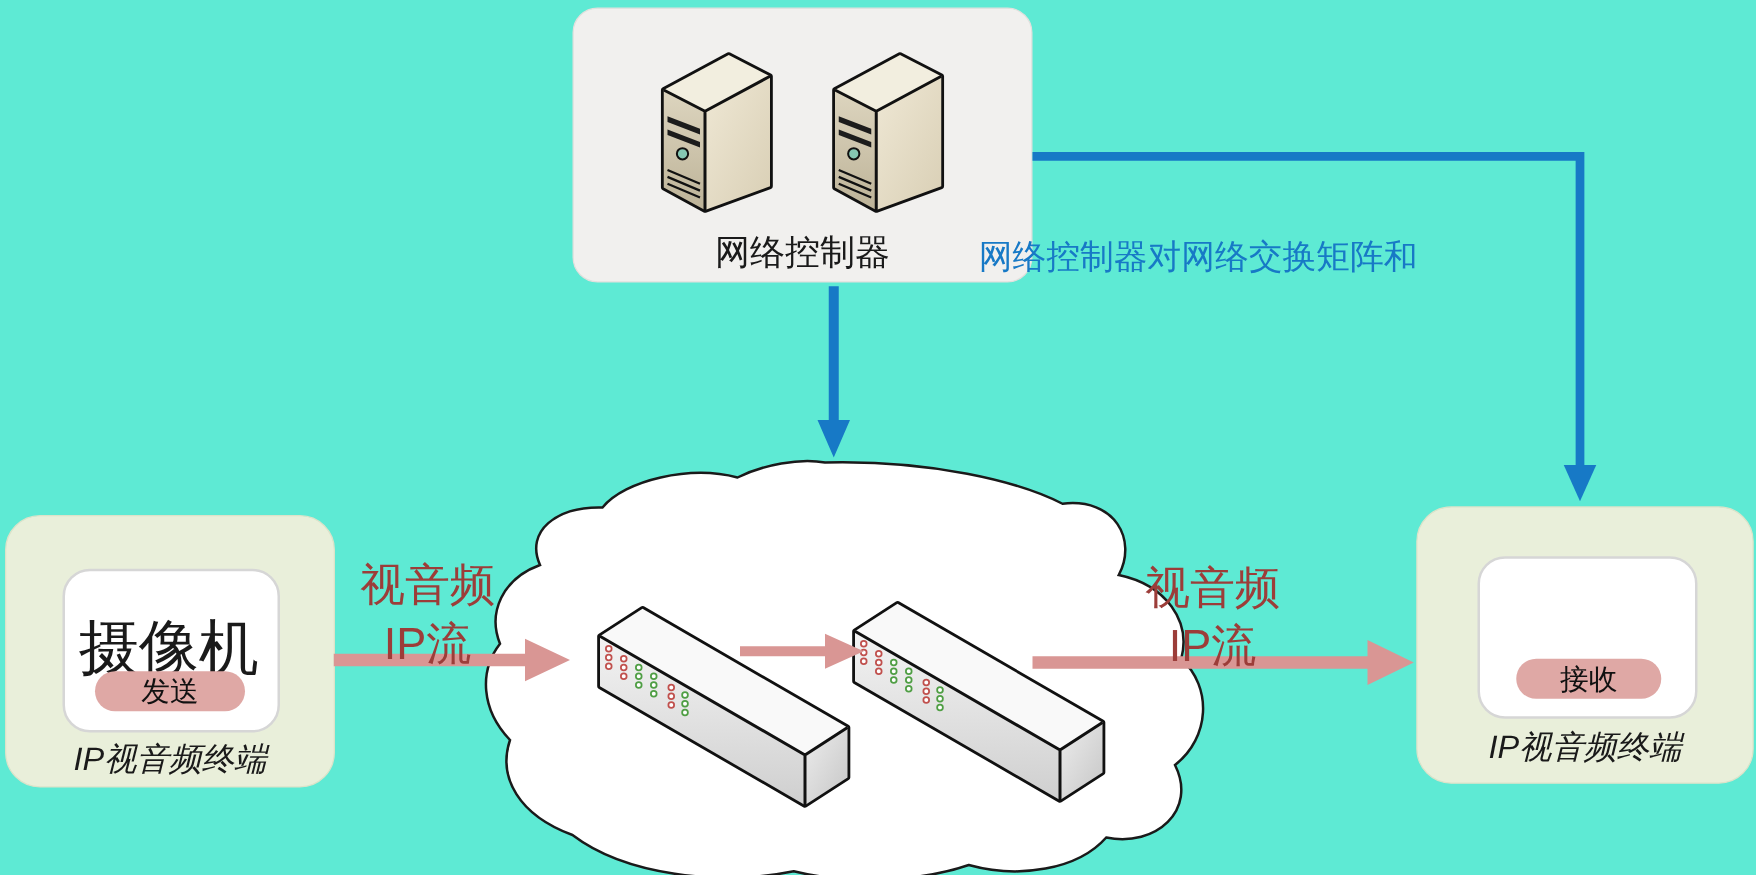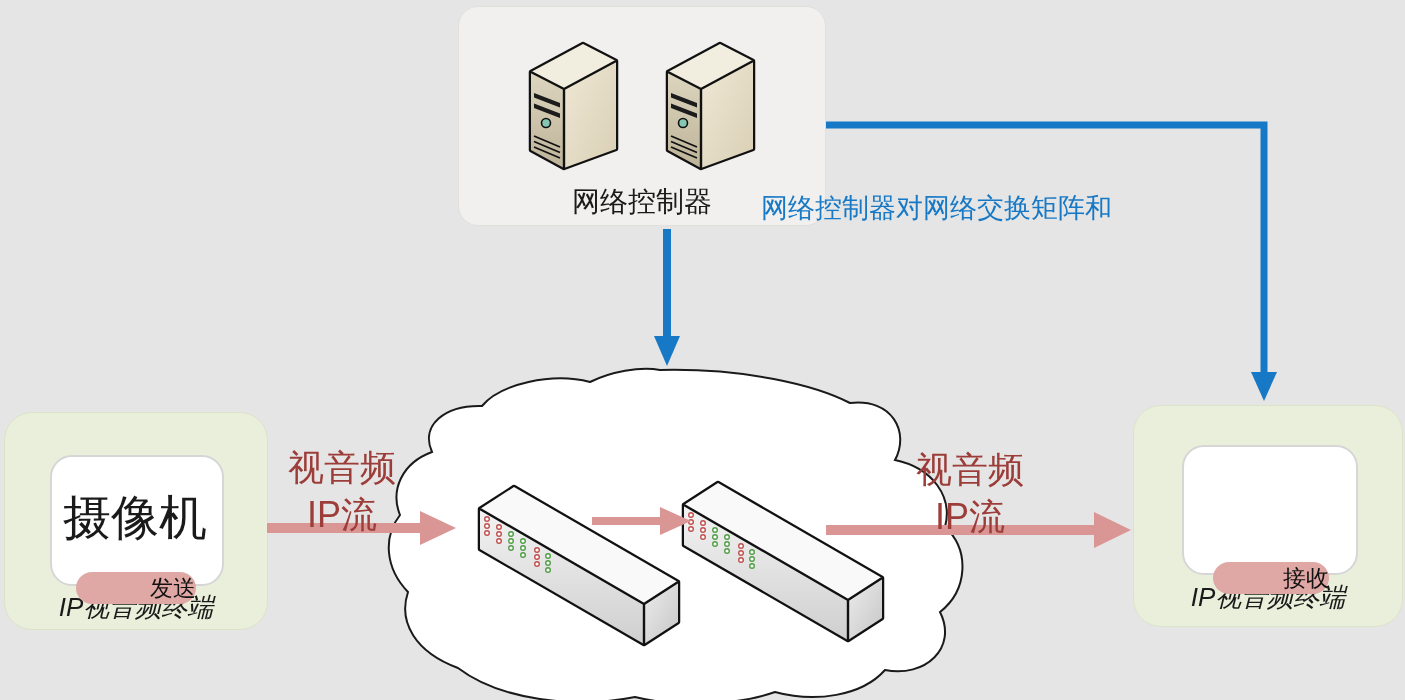--- a/index.html
+++ b/index.html
@@ -1,44 +1,44 @@
 <!DOCTYPE html>
 <html><head>
 <meta charset="utf-8">
 <style>
   html,body{margin:0;padding:0;background:#ffffff;}
-  #stage{position:relative;width:1405px;height:700px;background:#e5e5e5;overflow:hidden;
+  #stage{position:relative;width:1405px;height:700px;background:#5eead4;overflow:hidden;
          font-family:"Liberation Sans",sans-serif;color:#1a1a1a;}
   .box{position:absolute;box-sizing:border-box;z-index:1;}
   #controller-box{left:458px;top:6px;width:368px;height:220px;background:#F1F0EE;
                   border:1px solid #E2E0DD;border-radius:20px;}
   #sender-box{left:4px;top:412px;width:264px;height:218px;background:#E9EFDA;
               border:1px solid #DCE3C9;border-radius:28px;}
   #receiver-box{left:1133px;top:405px;width:270px;height:222px;background:#E9EFDA;
                 border:1px solid #DCE3C9;border-radius:28px;}
   .white-card{position:absolute;background:#ffffff;border:2px solid #D6D6D6;
               border-radius:22px;z-index:2;}
   #sender-card{left:50px;top:455px;width:170px;height:127px;}
   #receiver-card{left:1182px;top:445px;width:172px;height:126px;}
   #gfx{position:absolute;left:0;top:0;z-index:5;pointer-events:none;}
   .t{position:absolute;z-index:10;white-space:nowrap;}
   #controller-label{left:458px;top:183px;width:368px;text-align:center;font-size:28px;}
   .note-blue{color:#1779C6;font-size:27px;line-height:31px;}
-  #dispatch-note{left:761px;top:193px;}
+  #dispatch-note{left:783px;top:193px;font-family:Liberation Mono, monospace;}
   #request-note{left:1093px;top:339px;font-size:26px;line-height:32px;}
   #forward-note{left:916px;top:553px;font-size:24px;line-height:30px;}
   .stream{color:#9C3D39;font-size:36px;line-height:47px;text-align:center;font-weight:500;}
   #stream-left{left:247px;top:444px;width:190px;}
   #stream-right{left:875px;top:446px;width:190px;}
   #matrix-label{left:596px;top:651px;width:200px;text-align:center;font-size:27px;}
   .device{font-size:48px;text-align:center;}
   #sender-device{left:50px;top:486px;width:170px;}
   #receiver-device{left:1182px;top:482px;width:172px;}
   .badge{position:absolute;z-index:11;background:#DFA8A5;border-radius:16px;color:#111111;
-         font-size:23px;text-align:right;height:32px;line-height:32px;margin-top:35px;}
+         font-size:23px;text-align:center;height:32px;line-height:32px;}
   #sender-badge{left:76px;top:537px;width:120px;}
   #receiver-badge{left:1213px;top:527px;width:116px;}
   .terminal-label{font-size:26px;text-align:center;font-style:italic;}
   #sender-terminal{left:4px;top:590px;width:264px;}
   #receiver-terminal{left:1133px;top:580px;width:270px;}
 </style>
 </head>
 <body>
 
 <div id="stage">

